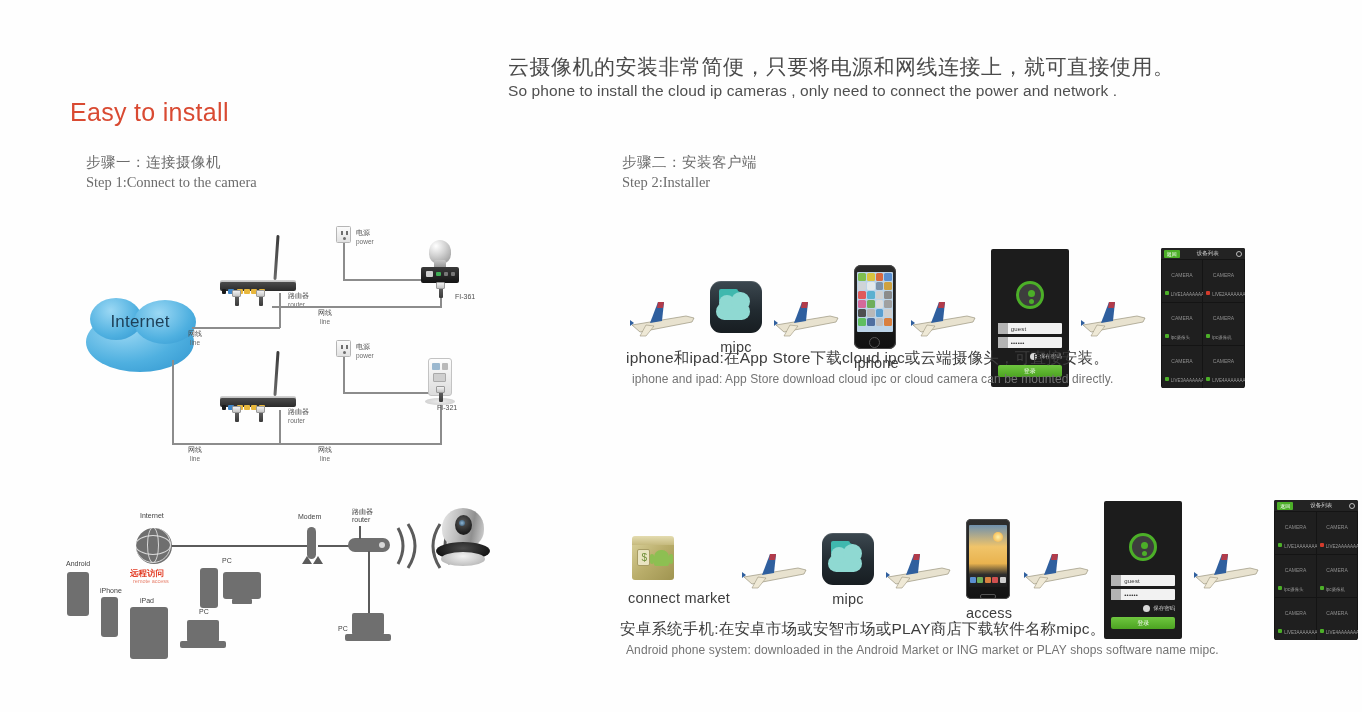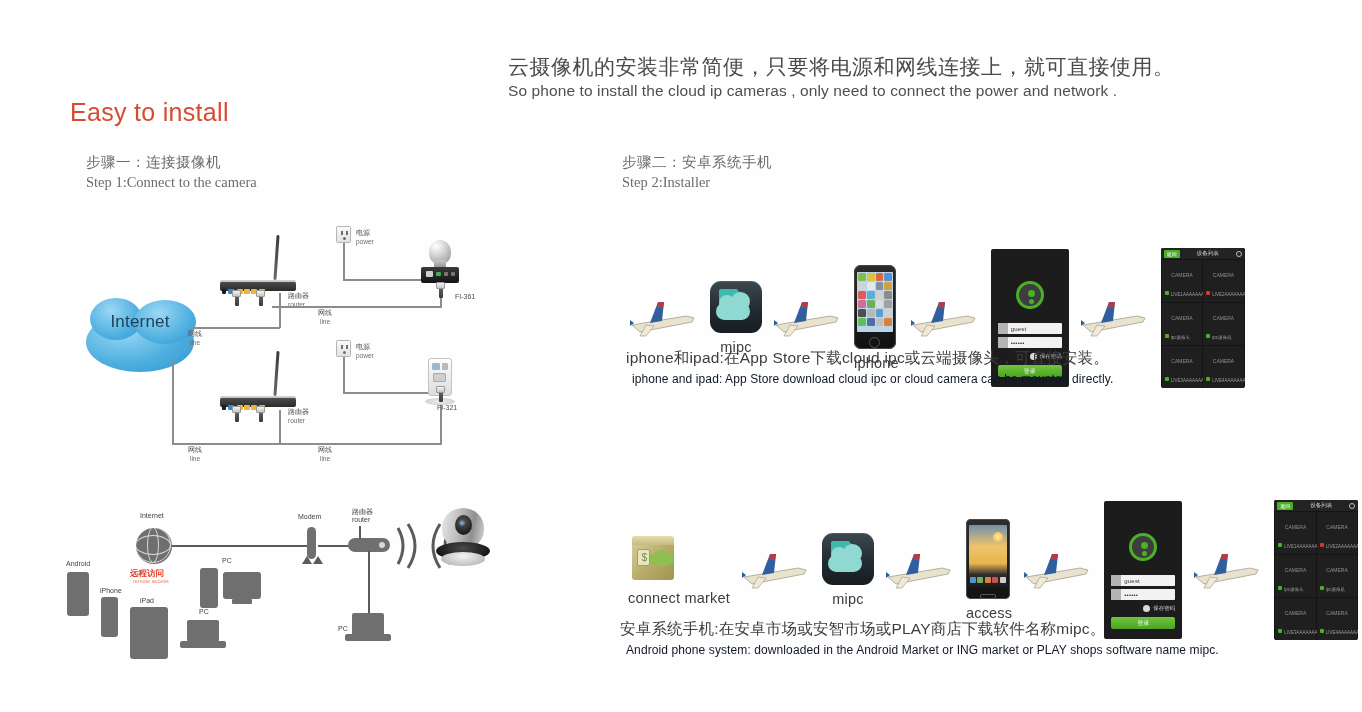--- a/index.html
+++ b/index.html
@@ -282,37 +282,37 @@
   .shot-grid .bar .gear { width: 6px; height: 6px; border-radius: 50%; border: 1.5px solid #bdbdbd; }
   .shot-grid .cells { display: grid; grid-template-columns: 1fr 1fr; gap: 1px; padding: 1px; }
   .shot-grid .cell { background: #1f1f1f; height: 42px; position: relative; }
   .shot-grid .cell .cn { position: absolute; left: 0; top: 12px; width: 100%;
     text-align: center; font-size: 5px; color: #8d8d8d; }
   .shot-grid .cell .dot { position: absolute; left: 3px; bottom: 7px; width: 4px; height: 4px; border-radius: 1px; }
   .shot-grid .cell .id { position: absolute; left: 9px; bottom: 5px; font-size: 4.5px; color: #9a9a9a; }
 
   .caption { position: absolute; }
   .caption .cn { font-size: 15.5px; color: #3d3d3d; letter-spacing: .2px; line-height: 22px; }
-  .caption .en { font-size: 12px; color: #0f172a; letter-spacing: .1px; line-height: 20px; padding-left: 6px; }
+  .caption .en { font-size: 12px; color: #737373; letter-spacing: .1px; line-height: 20px; padding-left: 6px; }
 </style>
 </head>
 <body>
 
 <div id="page">
 
   <div class="title-en">Easy to install</div>
   <div class="intro-cn">云摄像机的安装非常简便，只要将电源和网线连接上，就可直接使用。</div>
   <div class="intro-en">So phone to install the cloud ip cameras , only need to connect the power and network .</div>
 
   <div class="step" id="step1">
     <div class="cn">步骤一：连接摄像机</div>
     <div class="en">Step 1:Connect to the camera</div>
   </div>
   <div class="step" id="step2">
-    <div class="cn">步骤二：安卓系统手机</div>
+    <div class="cn">步骤二：安装客户端</div>
     <div class="en">Step 2:Installer</div>
   </div>
 
   <div>
 
     <div class="cloud" style="left:86px; top:312px;"></div>
     <div class="cloud-text" style="left:86px; top:312px;">Internet</div>
 
     <div class="wire h" style="left:192px; top:327px; width:88px;"></div>
     <div class="wire v" style="left:279px; top:293px; height:35px;"></div>

